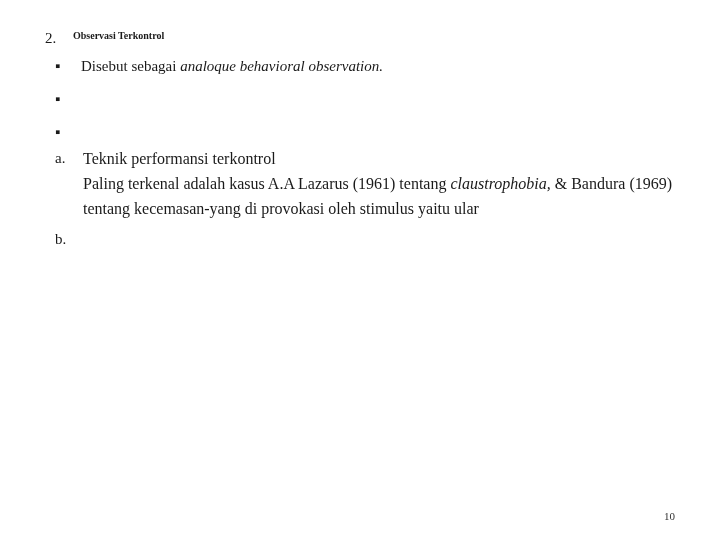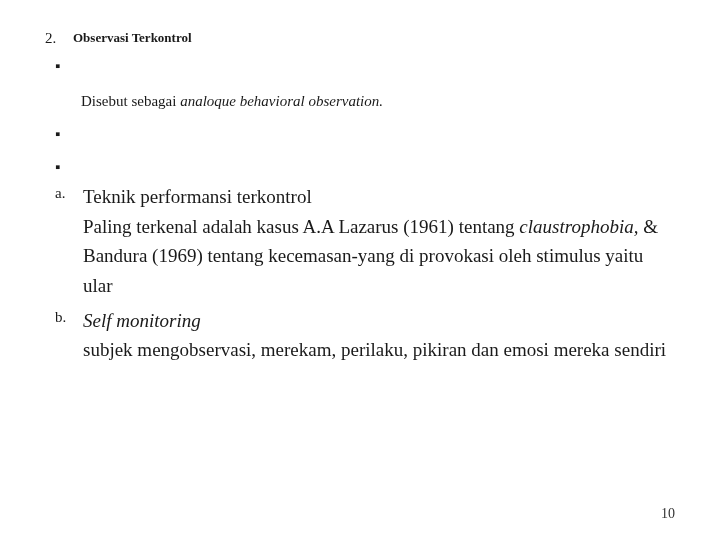--- a/index.html
+++ b/index.html
@@ -34,21 +34,21 @@
       margin-bottom: 8px;
     }
 
     .section-number {
       font-size: 15px;
       margin-right: 10px;
       min-width: 18px;
     }
 
     .section-title {
-      font-size: 13px;
+      font-size: 10px;
       font-weight: bold;
       text-align: right;
     }
 
     .bullet-block {
       display: flex;
       align-items: flex-start;
       margin-bottom: 10px;
       padding-left: 10px;
     }
@@ -56,21 +56,20 @@
     .bullet-symbol {
       min-width: 18px;
       margin-right: 8px;
       font-size: 15px;
       line-height: 1.5;
     }
 
     .bullet-content {
       font-size: 15px;
       line-height: 1.55;
-      margin-top: 35px;
     }
 
     .italic-text {
       font-style: italic;
     }
 
     .lettered-item {
       display: flex;
       align-items: flex-start;
       margin-bottom: 6px;
@@ -78,29 +77,29 @@
     }
 
     .letter-label {
       min-width: 22px;
       margin-right: 6px;
       font-size: 15px;
       line-height: 1.55;
     }
 
     .letter-content {
-      font-size: 19px;
+      font-size: 16px;
       line-height: 1.55;
     }
 
     .page-number {
       position: absolute;
       bottom: 18px;
       right: 45px;
-      font-size: 14px;
+      font-size: 11px;
       color: #333;
     }
   </style>
 </head>
 <body>
 
 <div class="page">
 
   <div class="section-heading">
     <span class="section-number">2.</span>
@@ -125,21 +124,17 @@
   <div class="lettered-item">
     <span class="letter-label">a.</span>
     <span class="letter-content">
       Teknik performansi terkontrol<br>
       Paling terkenal adalah kasus A.A Lazarus (1961) tentang <span class="italic-text">claustrophobia,</span> &amp; Bandura (1969) tentang kecemasan-yang di provokasi oleh stimulus yaitu ular
     </span>
   </div>
 
   <div class="lettered-item">
     <span class="letter-label">b.</span>
-    <span class="letter-content">
-      <span class="italic-text">Self monitoring</span><br>
-      subjek mengobservasi, merekam, perilaku, pikiran dan emosi mereka sendiri
-    </span>
   </div>
 
   <div class="page-number">10</div>
 
 </div>
 
 </body></html>

